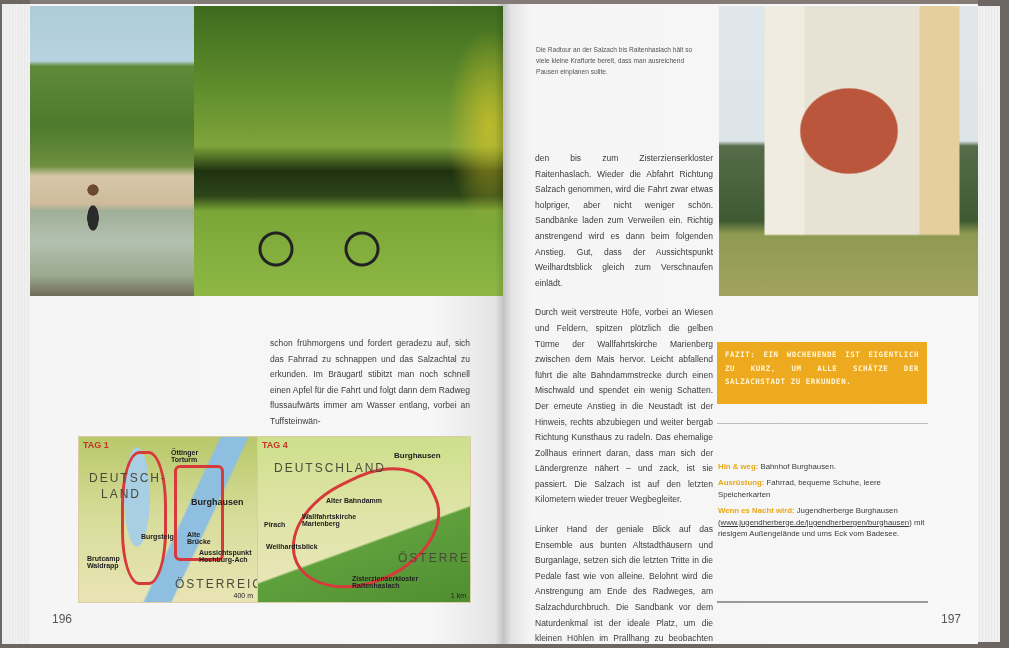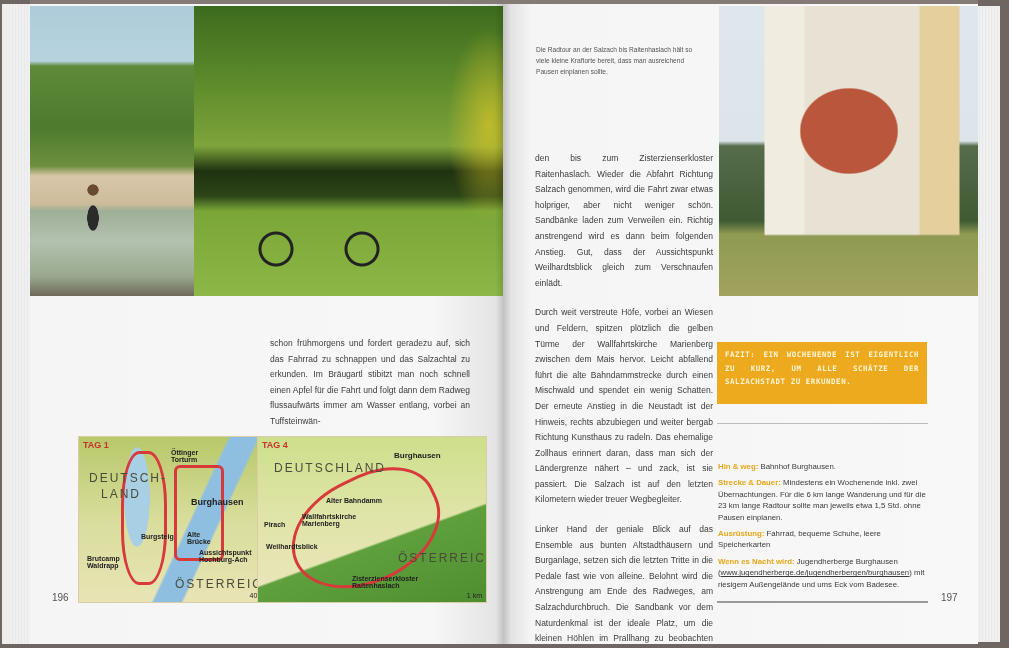--- a/index.html
+++ b/index.html
@@ -28,36 +28,36 @@
       radial-gradient(ellipse 80px 70px at 130px 125px,#b9563b 0,#b9563b 60%,transparent 62%),
       linear-gradient(90deg,transparent 0px,transparent 45px,#f1ece0 46px,#f1ece0 85px,#e8e2d4 86px,#e8e2d4 200px,#e4cf9d 201px,#e4cf9d 240px,transparent 241px),
       linear-gradient(180deg,#dfe6ec 0px,#dde4ea 135px,#566c4a 140px,#3f5a33 215px,#8f9a52 228px);}
   .caption{position:absolute;left:33px;top:40px;width:170px;font-size:6.6px;line-height:11px;color:#555;}
   .col{position:absolute;font-size:8.5px;line-height:15.6px;color:#3c3c3c;text-align:justify;}
   .col p{margin:0 0 14px 0;}
   .col-l1{left:48px;top:332px;width:185px;}
   .col-l2{left:240px;top:332px;width:200px;}
   .col-r1{left:32px;top:147px;width:178px;}
   .col-r1 p{margin:0 0 14px 0;}
-  .map{position:absolute;top:432px;height:165px;overflow:hidden;border:1px solid #d9cda6;padding-left:16px;}
+  .map{position:absolute;top:432px;height:165px;overflow:hidden;border:1px solid #d9cda6;}
   .map-1{left:48px;width:178px;
     background:
       radial-gradient(ellipse 18px 70px at 58px 60px,#a8cfe4 0,#a8cfe4 70%,transparent 72%),
       linear-gradient(115deg,transparent 0,transparent 55%,#8fbfe0 56%,#8fbfe0 66%,transparent 67%),
       linear-gradient(180deg,#b8c86a 0%,#d8dd9b 50%,#e9e4b5 100%);}
   .map-2{left:227px;width:212px;
     background:
       linear-gradient(160deg,transparent 0,transparent 60%,#5fa03d 61%,#4f8e30 100%),
       linear-gradient(180deg,#cddf8c 0%,#dfe4a6 45%,#ebe6bd 100%);}
   .map-label{position:absolute;font-size:7px;color:#222;font-weight:bold;}
   .map-tag{position:absolute;left:4px;top:3px;font-size:9px;font-weight:bold;color:#c6332a;}
   .map-country{position:absolute;font-size:12px;letter-spacing:2px;color:#4a4a3a;}
   .map-route{position:absolute;border:3px solid #d8393a;border-radius:40%;}
   .map-scale{position:absolute;right:4px;bottom:3px;font-size:7px;color:#222;}
-  .pagenum{position:absolute;top:588px;font-size:10px;color:#555;}
+  .pagenum{position:absolute;top:608px;font-size:12px;color:#555;}
   .fazit{position:absolute;left:214px;top:338px;width:210px;height:62px;background:#eeaa1e;color:#fff5d5;font-family:"DejaVu Sans Mono",monospace;font-weight:bold;font-size:7.4px;line-height:13.5px;letter-spacing:.6px;padding:6px 8px;box-sizing:border-box;text-align:justify;}
   .info{position:absolute;left:215px;top:425px;width:212px;font-size:7.8px;line-height:11.4px;color:#3a3a3a;margin-top:32px;}
   .info .item{margin-bottom:5px;}
   .info .key{color:#e8a717;font-weight:bold;}
   .info .link{text-decoration:underline;}
   .rule{position:absolute;left:214px;top:419px;width:211px;height:1px;background:#bdbdbd;}
   .rule2{position:absolute;left:214px;top:597px;width:211px;height:2px;background:#9a9a9a;}
   .spine{position:absolute;left:495px;top:4px;width:16px;height:640px;background:linear-gradient(90deg,rgba(0,0,0,0) 0,rgba(0,0,0,.12) 50%,rgba(0,0,0,0) 100%);}
   .top-shadow{position:absolute;left:30px;top:0;width:948px;height:5px;background:#847b77;}
 </style>
@@ -122,24 +122,20 @@
 
     <div class="fazit">FAZIT: EIN WOCHENENDE IST EIGENTLICH ZU KURZ, UM ALLE SCHÄTZE DER SALZACHSTADT ZU ERKUNDEN.</div>
     <div class="rule"></div>
 
     <div class="info">
       <div class="item">
         <span class="key">Hin &amp; weg:</span>
         <span>Bahnhof Burghausen.</span>
       </div>
       <div class="item">
-        <span class="key">Strecke &amp; Dauer:</span>
-        <span>Mindestens ein Wochenende inkl. zwei Übernachtungen. Für die 6 km lange Wanderung und für die 23 km lange Radtour sollte man jeweils etwa 1,5 Std. ohne Pausen einplanen.</span>
-      </div>
-      <div class="item">
         <span class="key">Ausrüstung:</span>
         <span>Fahrrad, bequeme Schuhe, leere Speicherkarten</span>
       </div>
       <div class="item">
         <span class="key">Wenn es Nacht wird:</span>
         <span>Jugendherberge Burghausen (</span><span class="link">www.jugendherberge.de/jugendherbergen/burghausen</span><span>) mit riesigem Außengelände und ums Eck vom Badesee.</span>
       </div>
     </div>
     <div class="rule2"></div>
 

